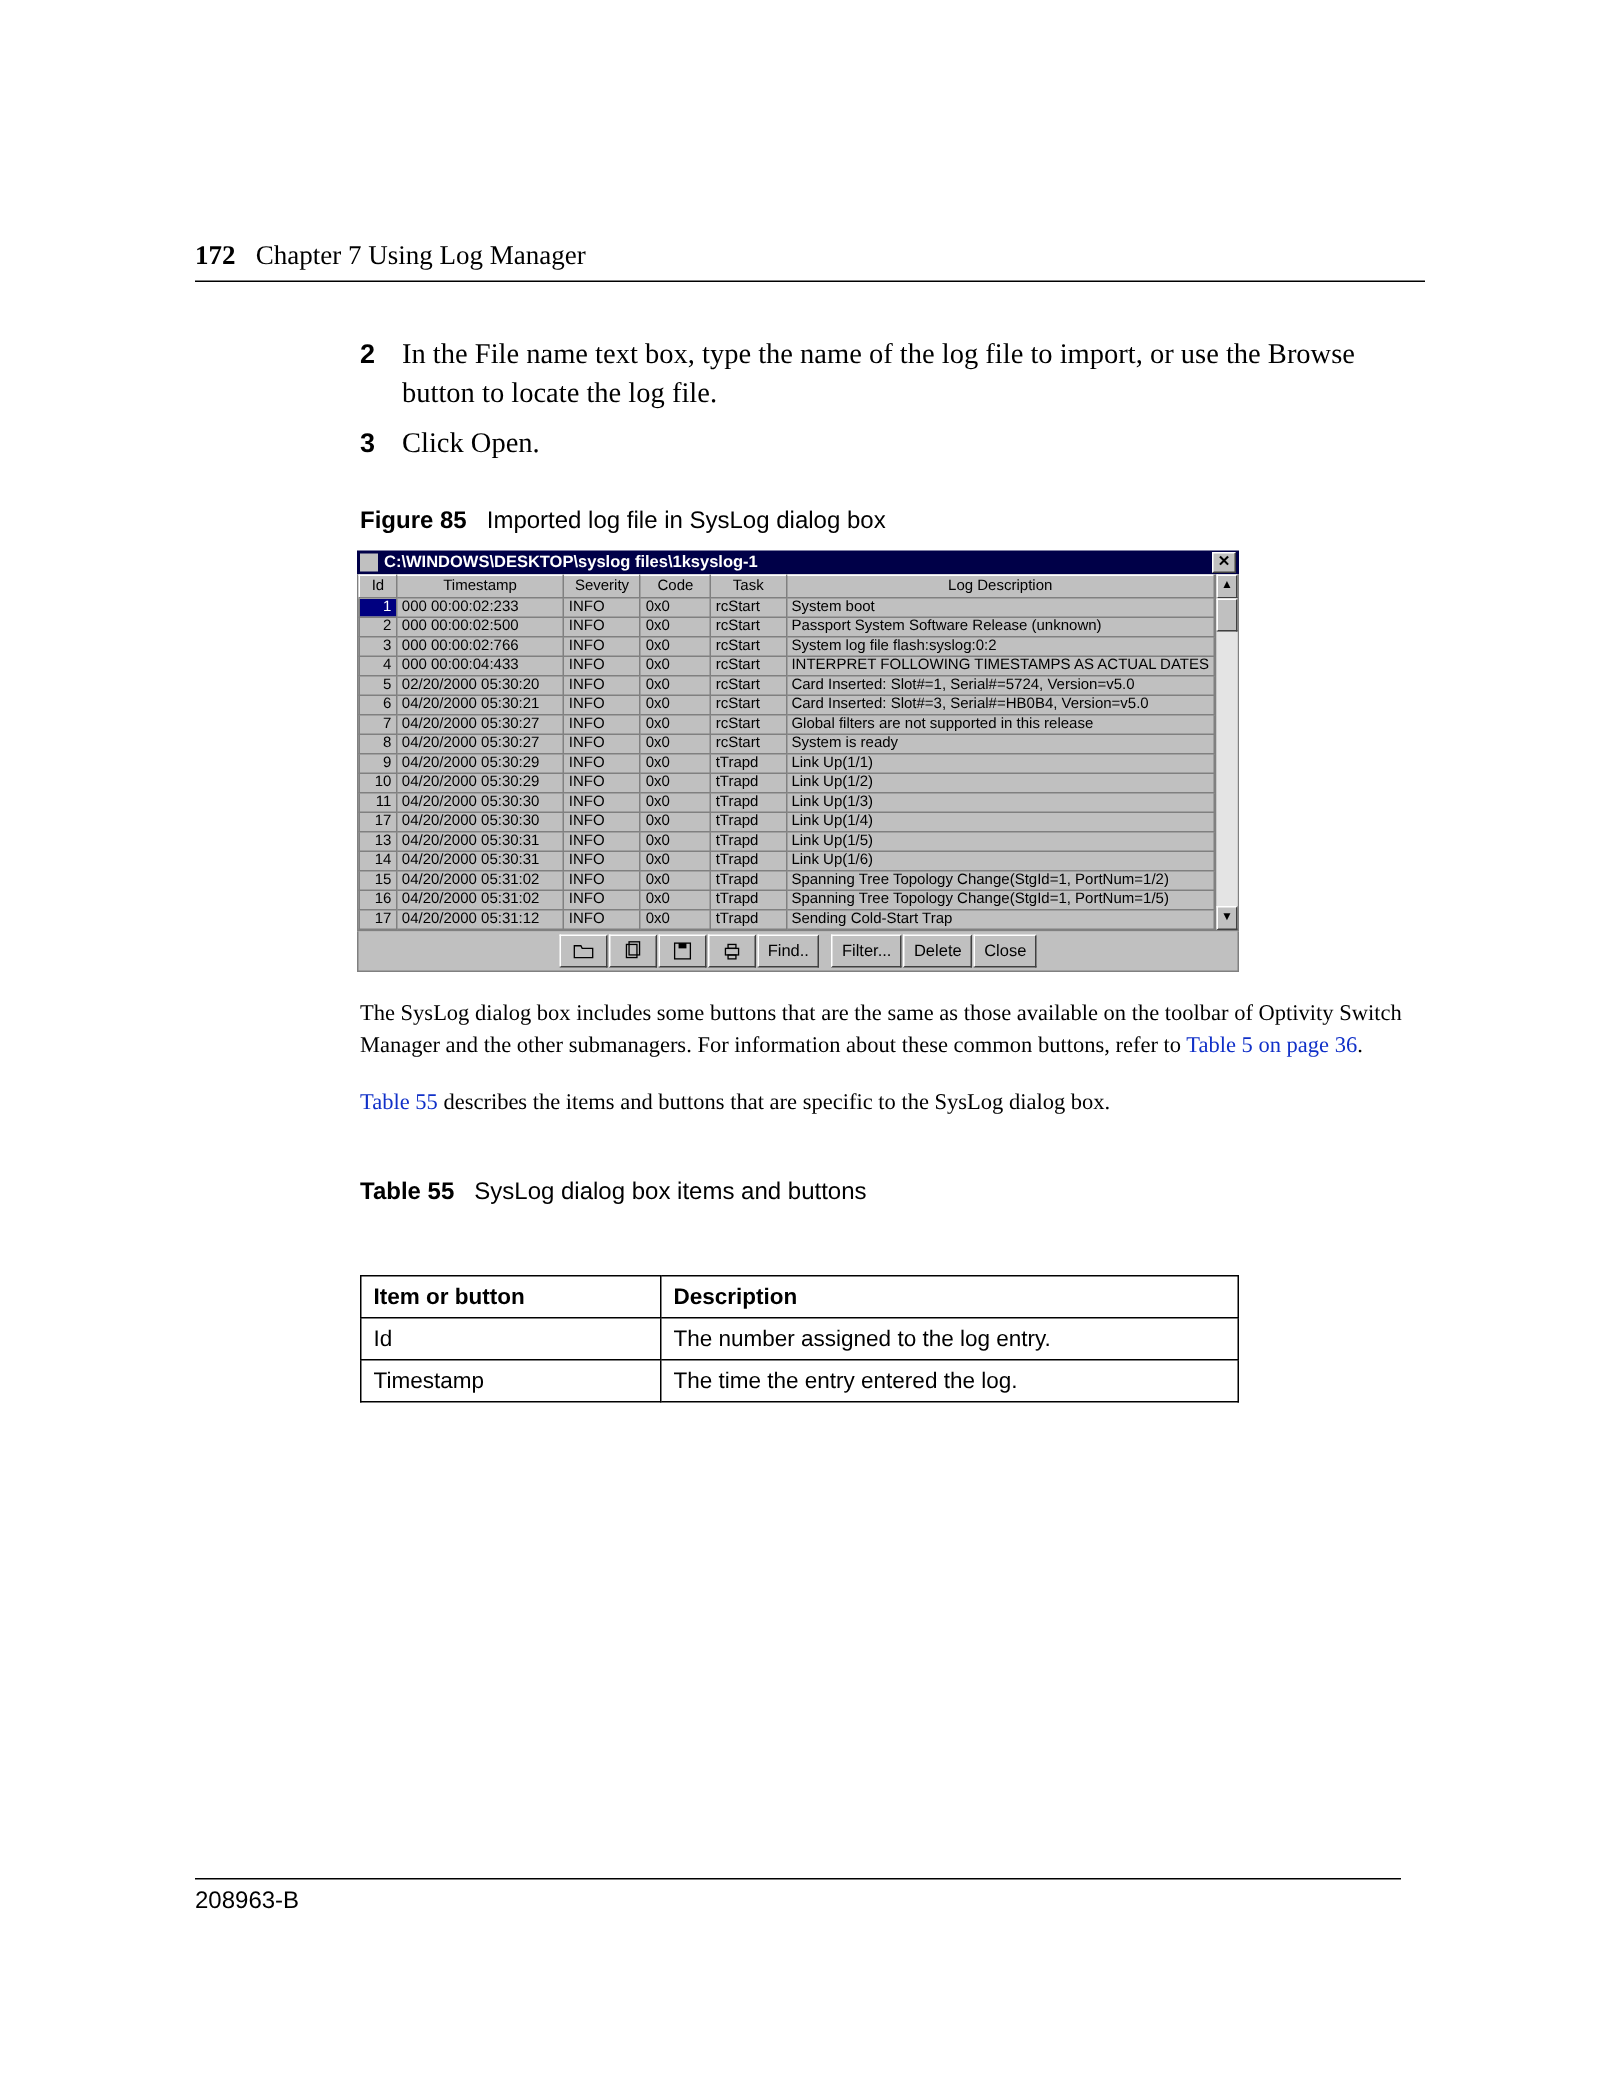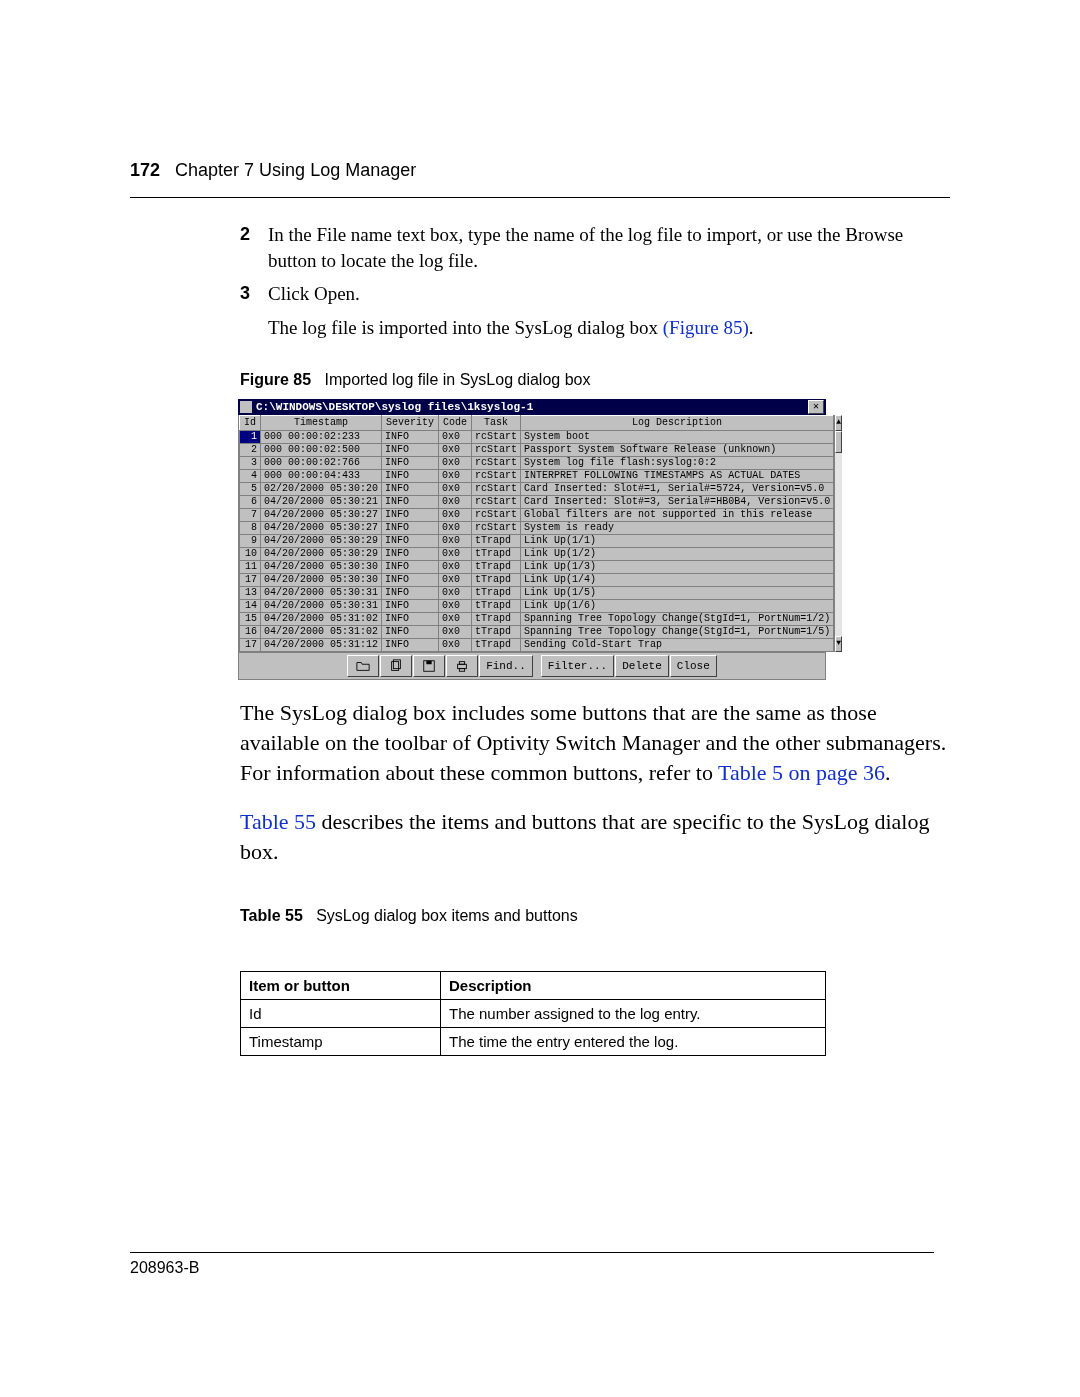--- a/index.html
+++ b/index.html
@@ -12,23 +12,23 @@
   }
   .page {
     width: 1080px;
     height: 1397px;
     box-sizing: border-box;
     padding: 160px 130px 0 130px;
     position: relative;
   }
   .header-line {
     border-bottom: 1.5px solid #000;
-    padding-bottom: 16px;
-    margin-bottom: 24px;
-    font-family: Liberation Sans, sans-serif;
+    padding-bottom: 6px;
+    margin-bottom: 36px;
+    font-family: Liberation Serif, serif;
     font-size: 18px;
   }
   .header-line b { font-weight: bold; }
   .body-block {
     margin-left: 110px;
     font-size: 19px;
     line-height: 1.35;
   }
   .step {
     display: flex;
@@ -48,21 +48,21 @@
     font-family: Arial, Helvetica, sans-serif;
     font-size: 16px;
     margin: 30px 0 10px 110px;
   }
   .figure-caption b { font-weight: bold; }
   
   .screenshot {
     margin-left: 108px;
     width: 588px;
     border: 0;
-    font-family: Liberation Mono, monospace;
+    font-family: Liberation Sans, sans-serif;
     font-size: 10px;
     color: #000;
   }
   .titlebar {
     background: #000048;
     color: #fff;
     display: flex;
     align-items: center;
     height: 16px;
     padding: 0 2px;
@@ -157,21 +157,21 @@
     background: #c0c0c0;
     border: 1px solid #808080;
     border-top: none;
     font-size: 10px;
     padding: 2px 4px;
     height: 14px;
   }
   
   .para {
     margin: 18px 0 0 110px;
-    font-size: 22px;
+    font-size: 15px;
     line-height: 1.38;
   }
   .table-caption {
     font-family: Arial, Helvetica, sans-serif;
     font-size: 16px;
     margin: 40px 0 8px 110px;
   }
   .table-caption b { font-weight: bold; }
   table.desc-table {
     margin-left: 110px;
@@ -212,23 +212,20 @@
   </div>
 
   <div class="body-block">
     <div class="step">
       <div class="step-num">2</div>
       <div class="step-text">In the File name text box, type the name of the log file to import, or use the Browse button to locate the log file.</div>
     </div>
     <div class="step">
       <div class="step-num">3</div>
       <div class="step-text">Click Open.</div>
-    </div>
-    <div class="para-after-step">
-      <span>The log file is imported into the SysLog dialog box </span><span class="fig-link">(Figure 85)</span><span>.</span>
     </div>
   </div>
 
   <div class="figure-caption">
     <b>Figure 85</b>&nbsp;&nbsp;&nbsp;<span>Imported log file in SysLog dialog box</span>
   </div>
 
   <div class="screenshot">
     <div class="titlebar">
       <div class="titlebar-left">

